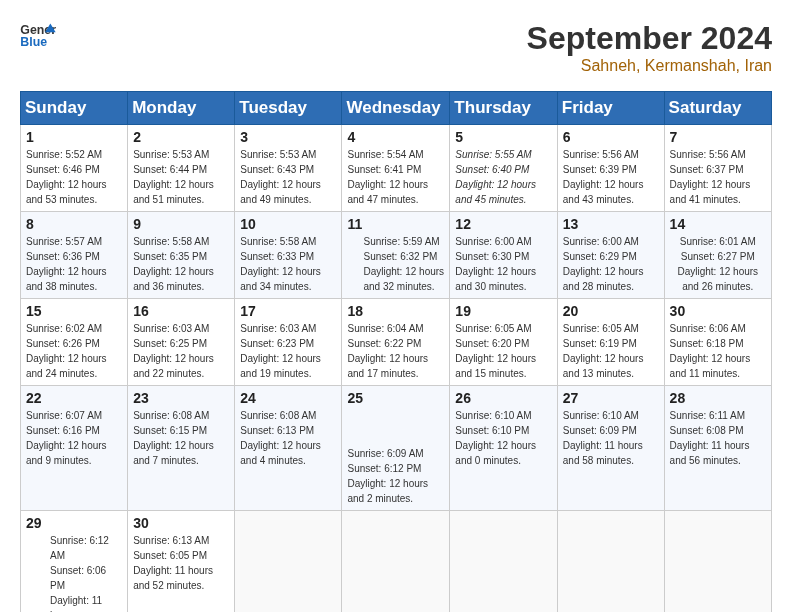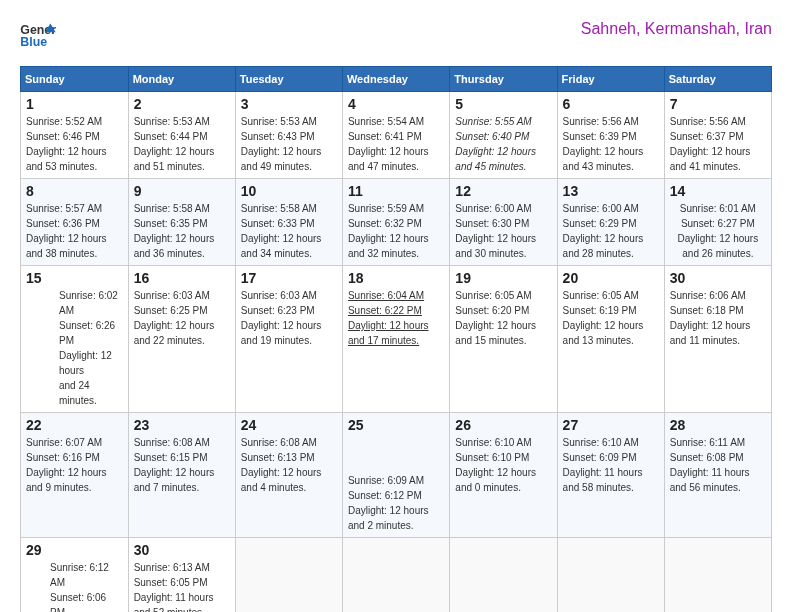--- a/index.html
+++ b/index.html
@@ -28,33 +28,33 @@
     .title-block {
       text-align: right;
     }
     .month-year {
       font-size: 32px;
       font-weight: bold;
       color: #333;
     }
     .location {
       font-size: 16px;
-      color: #a21caf;
+      color: #a16207;
     }
     .calendar-table {
       width: 100%;
       border-collapse: collapse;
       font-size: 11px;
     }
     .calendar-table th {
       background-color: #2e6db4;
       color: #fff;
       padding: 6px 4px;
       text-align: left;
-      font-size: 11px;
+      font-size: 17px;
       font-weight: bold;
       border: 1px solid #1a5a9a;
     }
     .calendar-table td {
       border: 1px solid #ccc;
       vertical-align: top;
       padding: 4px 5px;
       width: 108px;
       min-height: 80px;
       background: #fff;
@@ -83,20 +83,21 @@
 
 <div class="header-section">
   <div class="logo">
     <svg class="logo-icon" viewBox="0 0 40 34" xmlns="http://www.w3.org/2000/svg">
       <text x="0" y="16" font-size="14" font-weight="bold" fill="#333">General</text>
       <text x="0" y="30" font-size="14" font-weight="bold" fill="#1a6abf">Blue</text>
       <polygon points="34,4 40,14 28,14" fill="#1a6abf"></polygon>
     </svg>
   </div>
   <div class="title-block">
+    <div class="month-year">September 2024</div>
     <div class="location">Sahneh, Kermanshah, Iran</div>
   </div>
 </div>
 
 <table class="calendar-table">
   <thead>
     <tr id="weekday-header">
         <th>Sunday</th>
         <th>Monday</th>
         <th>Tuesday</th>
@@ -175,21 +176,21 @@
         </td>
         <td>
           <span class="day-num">10</span>
           <div class="day-info" style="white-space: pre-line;">Sunrise: 5:58 AM
 Sunset: 6:33 PM
 Daylight: 12 hours
 and 34 minutes.</div>
         </td>
         <td>
           <span class="day-num">11</span>
-          <div class="day-info" style="white-space: pre-line;">Sunrise: 5:59 AM
+          <div class="day-info" style="white-space: pre-line; margin-left: 16px;">Sunrise: 5:59 AM
 Sunset: 6:32 PM
 Daylight: 12 hours
 and 32 minutes.</div>
         </td>
         <td>
           <span class="day-num">12</span>
           <div class="day-info" style="white-space: pre-line;">Sunrise: 6:00 AM
 Sunset: 6:30 PM
 Daylight: 12 hours
 and 30 minutes.</div>
@@ -205,42 +206,42 @@
           <span class="day-num">14</span>
           <div class="day-info" style="white-space: pre-line; text-align: center;">Sunrise: 6:01 AM
 Sunset: 6:27 PM
 Daylight: 12 hours
 and 26 minutes.</div>
         </td>
       </tr>
       <tr>
         <td>
           <span class="day-num">15</span>
-          <div class="day-info" style="white-space: pre-line; margin-left: 33px;">Sunrise: 6:02 AM
+          <div class="day-info" style="white-space: pre-line;">Sunrise: 6:02 AM
 Sunset: 6:26 PM
 Daylight: 12 hours
 and 24 minutes.</div>
         </td>
         <td>
           <span class="day-num">16</span>
           <div class="day-info" style="white-space: pre-line;">Sunrise: 6:03 AM
 Sunset: 6:25 PM
 Daylight: 12 hours
 and 22 minutes.</div>
         </td>
         <td>
           <span class="day-num">17</span>
           <div class="day-info" style="white-space: pre-line;">Sunrise: 6:03 AM
 Sunset: 6:23 PM
 Daylight: 12 hours
 and 19 minutes.</div>
         </td>
         <td>
           <span class="day-num">18</span>
-          <div class="day-info" style="white-space: pre-line; text-decoration: underline;">Sunrise: 6:04 AM
+          <div class="day-info" style="white-space: pre-line;">Sunrise: 6:04 AM
 Sunset: 6:22 PM
 Daylight: 12 hours
 and 17 minutes.</div>
         </td>
         <td>
           <span class="day-num">19</span>
           <div class="day-info" style="white-space: pre-line;">Sunrise: 6:05 AM
 Sunset: 6:20 PM
 Daylight: 12 hours
 and 15 minutes.</div>

